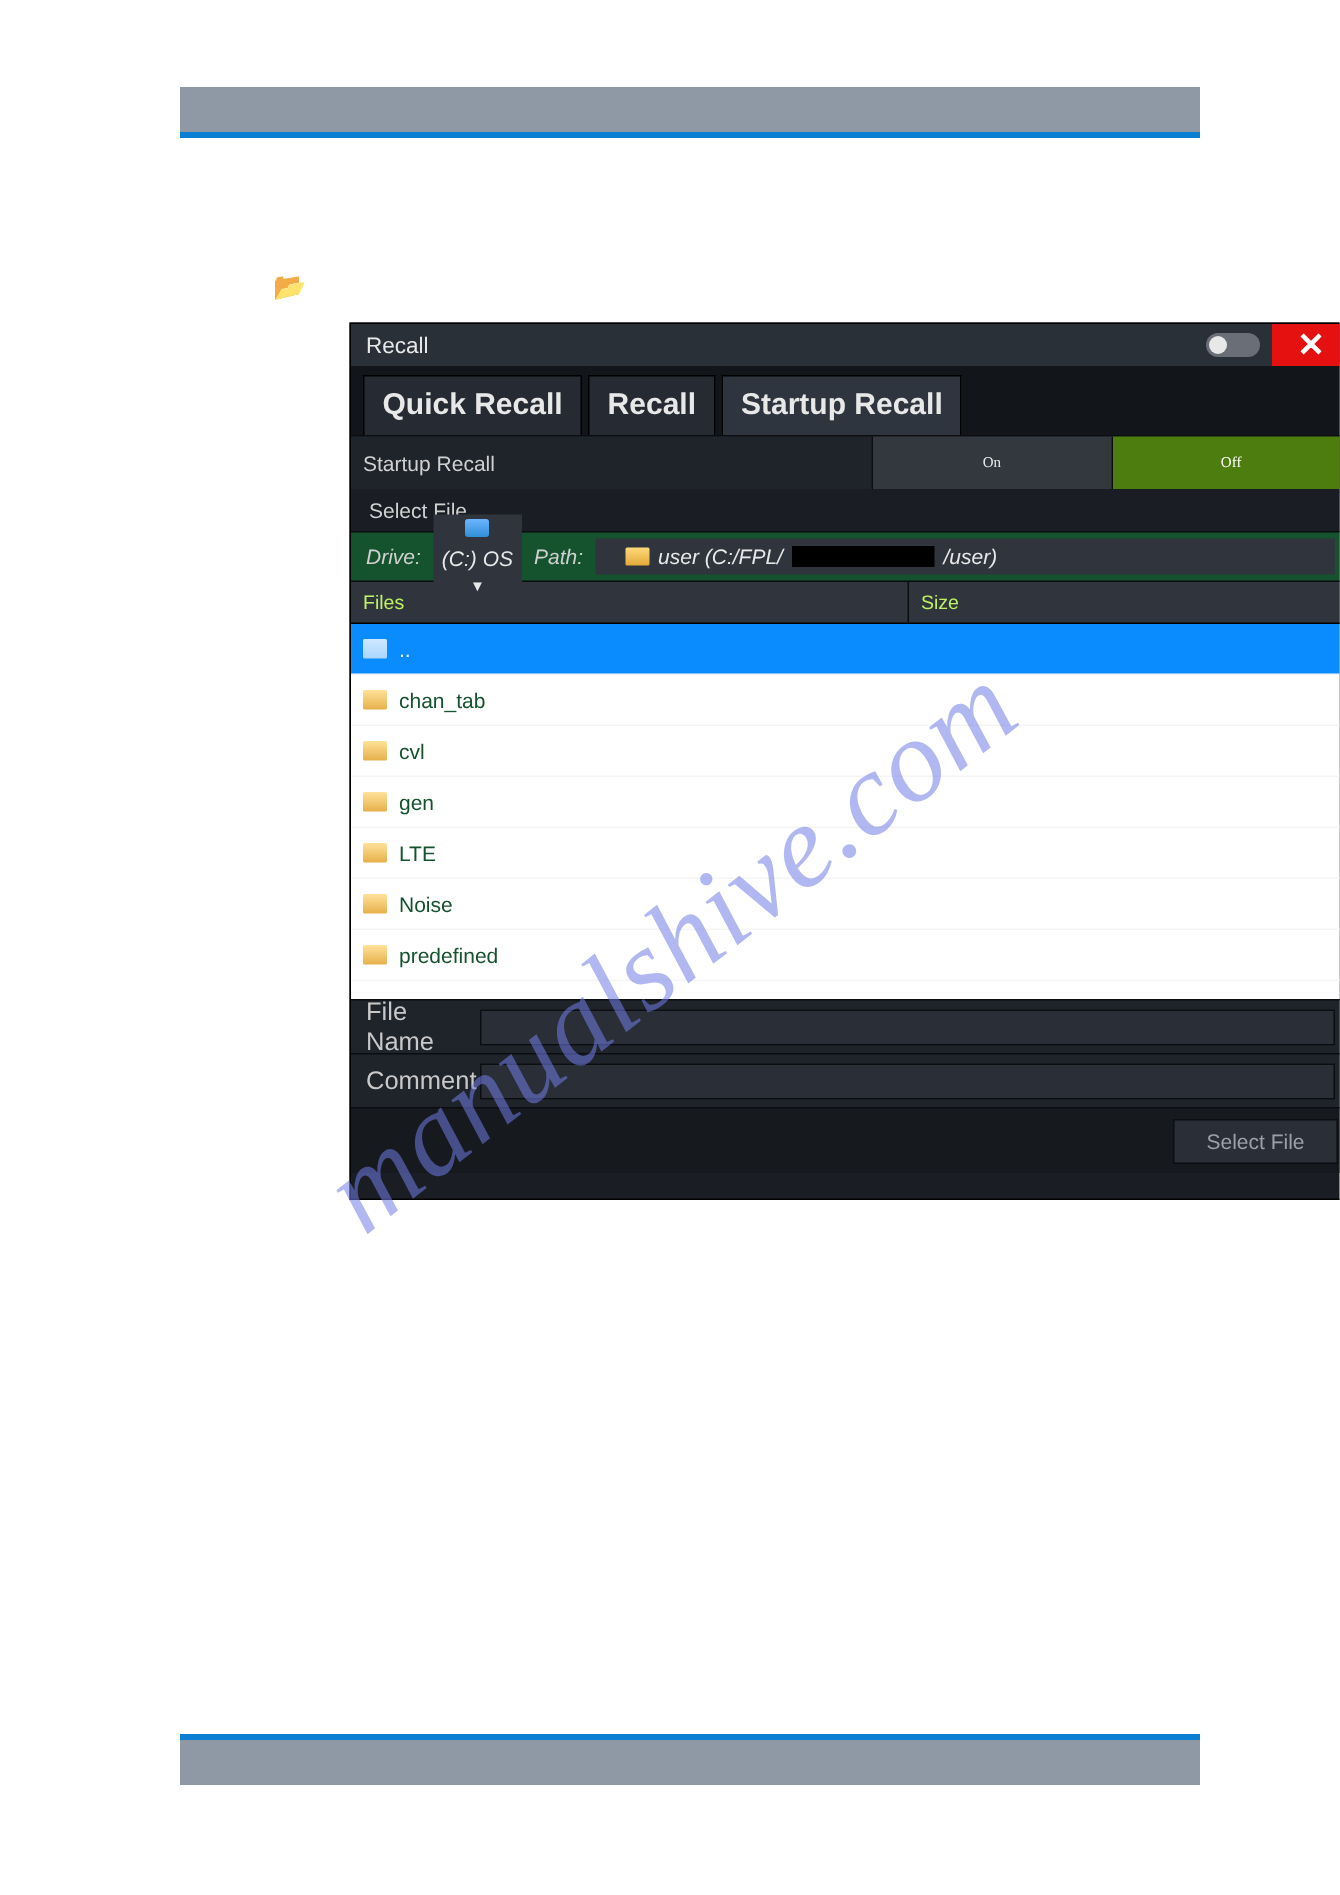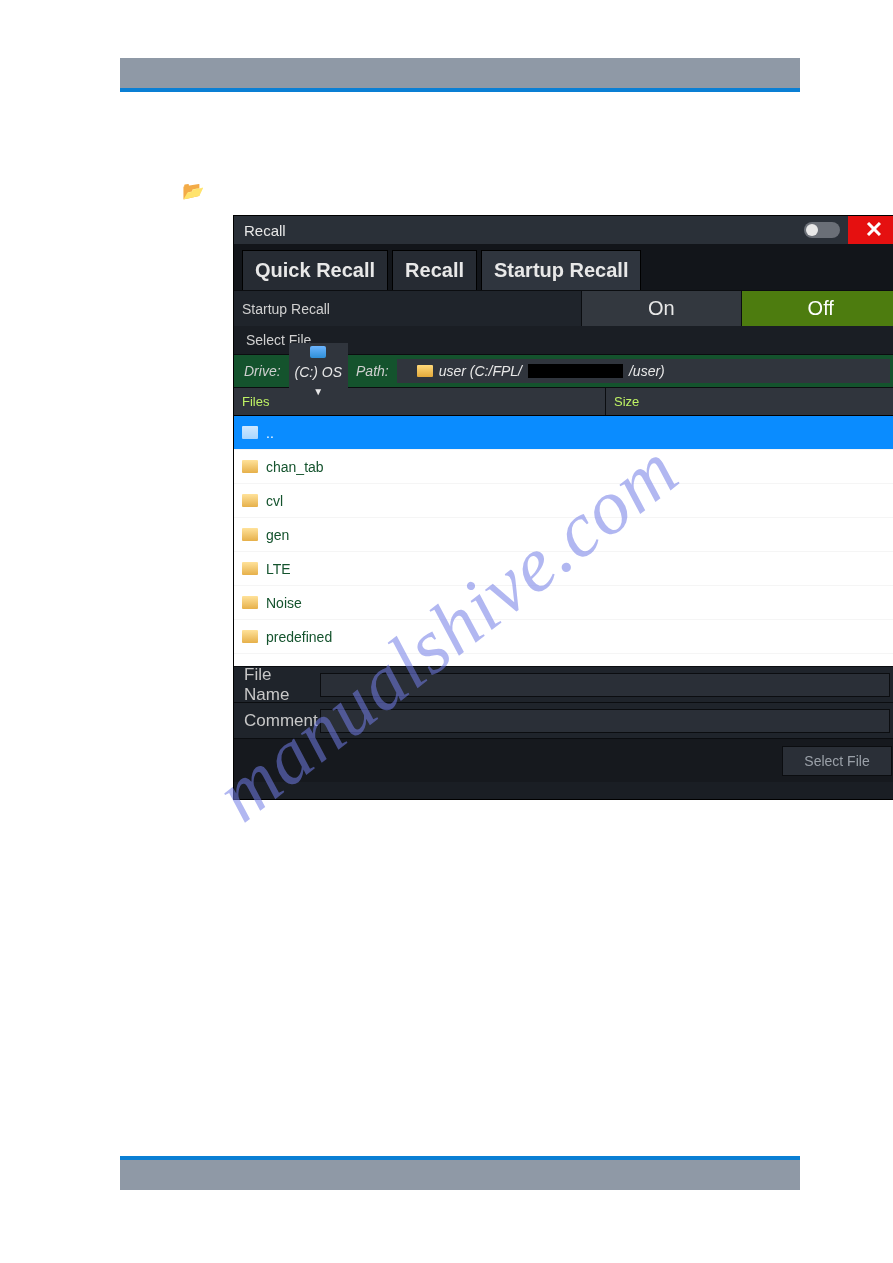--- a/index.html
+++ b/index.html
@@ -129,22 +129,23 @@
     height:100%;
     display:flex;
     align-items:center;
   }
   .btn-half {
     flex:1;
     height:100%;
     display:flex;
     align-items:center;
     justify-content:center;
-    font-size:20px;
+    font-size:10px;
     border-left:1px solid #0b0d10;
+    font-family:Liberation Serif, serif;
   }
   .btn-on { background:#33383f; color:#e8e8e8; }
   .btn-off { background:#4d7c0f; color:#fff; }
 
   .section-title {
     padding:6px 12px;
     background:#1a1e24;
     color:#d0d0d0;
   }
   .drive-row {

